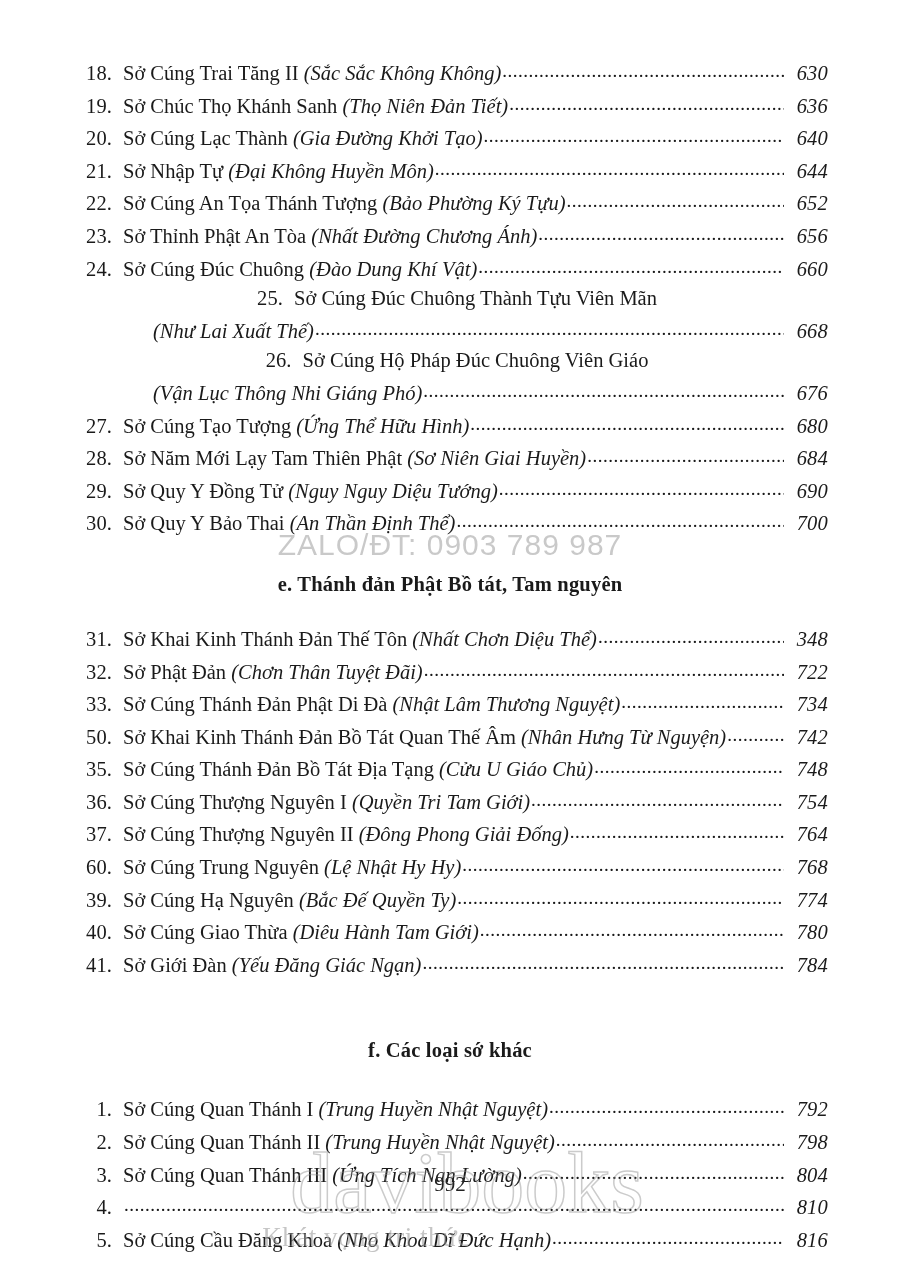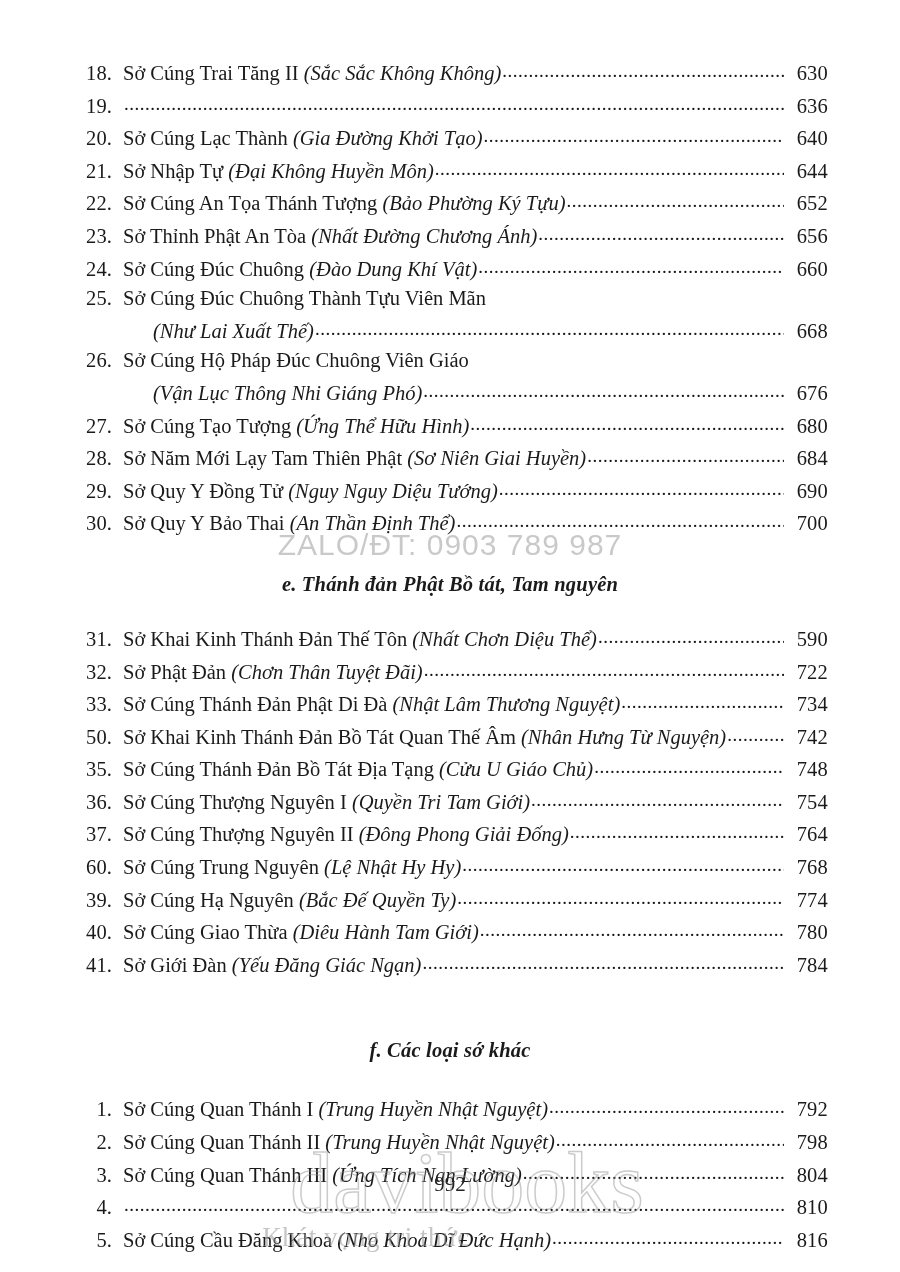--- a/index.html
+++ b/index.html
@@ -29,20 +29,21 @@
     list-style: none;
     margin: 0;
     padding: 0;
   }
   .toc-row {
     display: flex;
     align-items: flex-end;
     font-size: 20.5px;
     line-height: 29.6px;
     white-space: nowrap;
+    justify-content: center;
   }
   .toc-num {
     width: 40px;
     text-align: right;
     flex: 0 0 auto;
     letter-spacing: 0.1px;
   }
   .toc-gap {
     flex: 0 0 auto;
     width: 11px;
@@ -60,30 +61,30 @@
     letter-spacing: 0.5px;
     margin: 0 0 3px 1px;
     font-size: 19px;
     color: #1a1a1a;
   }
   .toc-page {
     flex: 0 0 auto;
     text-align: right;
     min-width: 44px;
     letter-spacing: 0.2px;
+    font-style: italic;
   }
   
   .toc-row.cont .toc-num { visibility: hidden; }
   .toc-row.cont .toc-title { padding-left: 30px; }
 
   
   .section-head {
     text-align: center;
     font-weight: bold;
-    font-style: italic;
     font-size: 20.5px;
     letter-spacing: 0.2px;
   }
   .head-e { margin: 34px 0 26px 0; }
   .head-f { margin: 59px 0 30px 0; }
 
   
   .wm {
     position: absolute;
     pointer-events: none;
@@ -151,20 +152,21 @@
       <li class="toc-row">
         <span class="toc-num">18.</span>
         <span class="toc-gap"></span>
         <span class="toc-title">Sở Cúng Trai Tăng II <i>(Sắc Sắc Không Không)</i></span>
         <span class="toc-dots">............................................................................................................................................</span>
         <span class="toc-page">630</span>
       </li>
       <li class="toc-row">
         <span class="toc-num">19.</span>
         <span class="toc-gap"></span>
+        <span class="toc-title">Sở Chúc Thọ Khánh Sanh <i>(Thọ Niên Đản Tiết)</i></span>
         <span class="toc-dots">............................................................................................................................................</span>
         <span class="toc-page">636</span>
       </li>
       <li class="toc-row">
         <span class="toc-num">20.</span>
         <span class="toc-gap"></span>
         <span class="toc-title">Sở Cúng Lạc Thành <i>(Gia Đường Khởi Tạo)</i></span>
         <span class="toc-dots">............................................................................................................................................</span>
         <span class="toc-page">640</span>
       </li>
@@ -250,21 +252,21 @@
       </li>
     </ul>
 
   <div class="section-head head-e">e. Thánh đản Phật Bồ tát, Tam nguyên</div>
   <ul class="toc-list" id="sec-1">
       <li class="toc-row">
         <span class="toc-num">31.</span>
         <span class="toc-gap"></span>
         <span class="toc-title">Sở Khai Kinh Thánh Đản Thế Tôn <i>(Nhất Chơn Diệu Thể)</i></span>
         <span class="toc-dots">............................................................................................................................................</span>
-        <span class="toc-page">590</span>
+        <span class="toc-page">348</span>
       </li>
       <li class="toc-row">
         <span class="toc-num">32.</span>
         <span class="toc-gap"></span>
         <span class="toc-title">Sở Phật Đản <i>(Chơn Thân Tuyệt Đãi)</i></span>
         <span class="toc-dots">............................................................................................................................................</span>
         <span class="toc-page">722</span>
       </li>
       <li class="toc-row">
         <span class="toc-num">33.</span>

